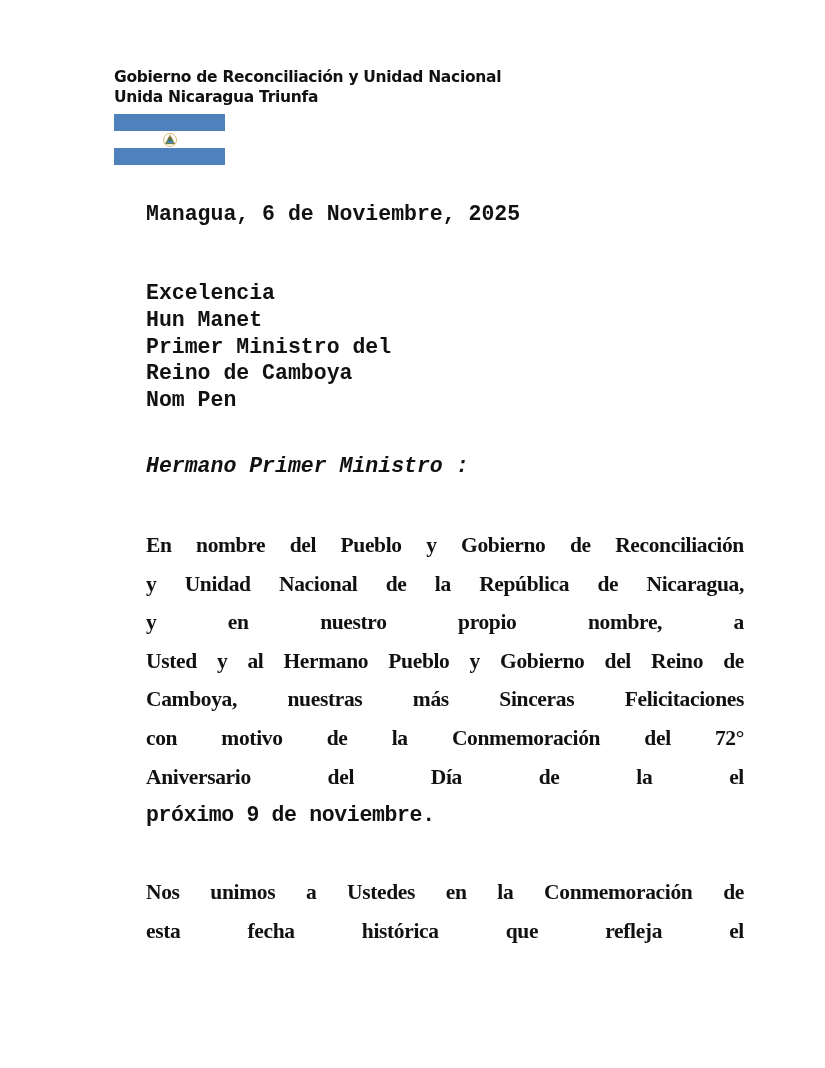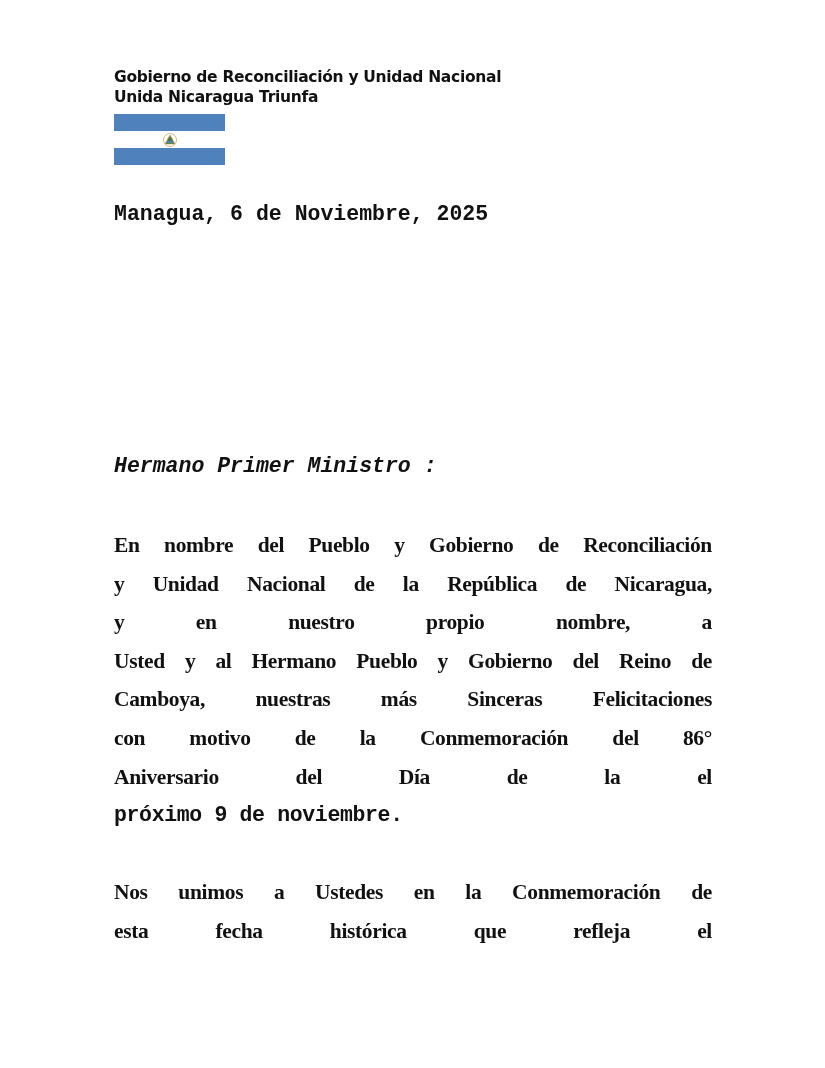--- a/index.html
+++ b/index.html
@@ -54,20 +54,21 @@
     }
     .flag .emblem {
       width: 18px;
       height: 15px;
     }
     .mono {
       font-family: "Liberation Mono", "DejaVu Sans Mono", monospace;
       font-weight: bold;
       font-size: 21.5px;
       color: #111111;
+      margin-left: 32px;
     }
     .date {
       position: absolute;
       left: 114px;
       top: 201px;
       line-height: 27px;
       white-space: nowrap;
     }
     .address {
       position: absolute;
@@ -129,20 +130,27 @@
         <polygon points="9,3 14,12 4,12" fill="#3f7a4e" stroke="#c9a640" stroke-width="0.6"></polygon>
         <rect x="6" y="9" width="6" height="2" fill="#4f81bd"></rect>
         <path d="M6.5 6.5 Q9 4.5 11.5 6.5" fill="none" stroke="#d04a3a" stroke-width="0.6"></path>
       </svg>
     </div>
     <div class="band blue"></div>
   </div>
 
   <div class="date mono">Managua, 6 de Noviembre, 2025</div>
 
+  <div class="address mono">
+    <div>Excelencia</div>
+    <div>Hun Manet</div>
+    <div>Primer Ministro del</div>
+    <div>Reino de Camboya</div>
+    <div>Nom Pen</div>
+  </div>
 
   <div class="salutation mono">Hermano Primer Ministro :</div>
 
   <div class="body-para para1 mono">
     <span class="line">
         <span class="line-inner">
           <span>En</span>
           <span>nombre</span>
           <span>del</span>
           <span>Pueblo</span>
@@ -198,21 +206,21 @@
         </span>
       </span>
     <span class="line">
         <span class="line-inner">
           <span>con</span>
           <span>motivo</span>
           <span>de</span>
           <span>la</span>
           <span>Conmemoración</span>
           <span>del</span>
-          <span>86°</span>
+          <span>72°</span>
         </span>
       </span>
     <span class="line">
         <span class="line-inner">
           <span>Aniversario</span>
           <span>del</span>
           <span>Día</span>
           <span>de</span>
           <span>la</span>
           <span>el</span>

